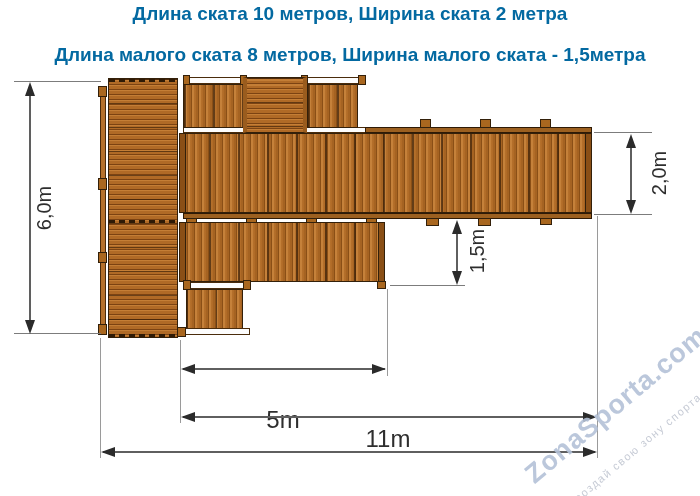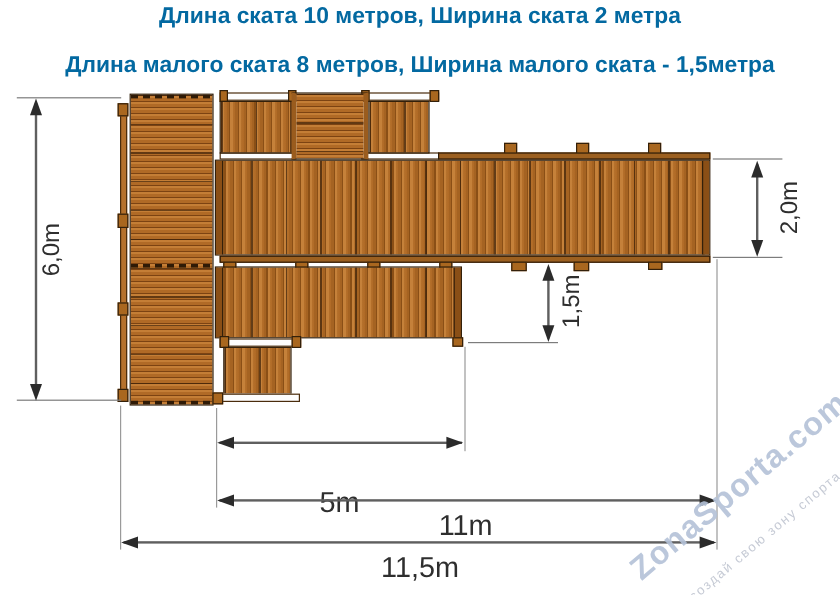--- a/index.html
+++ b/index.html
@@ -152,18 +152,17 @@
   <div class="dim-label" style="left:283px;top:378px;margin-top:28px;">5m</div>
 
   <div class="abs shaft-h" style="left:183px;top:416px;width:412px;"></div>
   <div class="abs ah ah-left" style="left:181px;top:412px;"></div>
   <div class="abs ah ah-right" style="left:583px;top:412px;"></div>
   <div class="dim-label" style="left:388px;top:425px;">11m</div>
 
   <div class="abs shaft-h" style="left:103px;top:451px;width:492px;"></div>
   <div class="abs ah ah-left" style="left:101px;top:447px;"></div>
   <div class="abs ah ah-right" style="left:583px;top:447px;"></div>
-  <div class="dim-label" style="left:350px;top:460px;">11,5m</div>
 
   <div class="wm-brand">ZonaSporta.com</div>
   <div class="wm-slogan">создай свою зону спорта</div>
 
 </div>
 
 </body></html>

